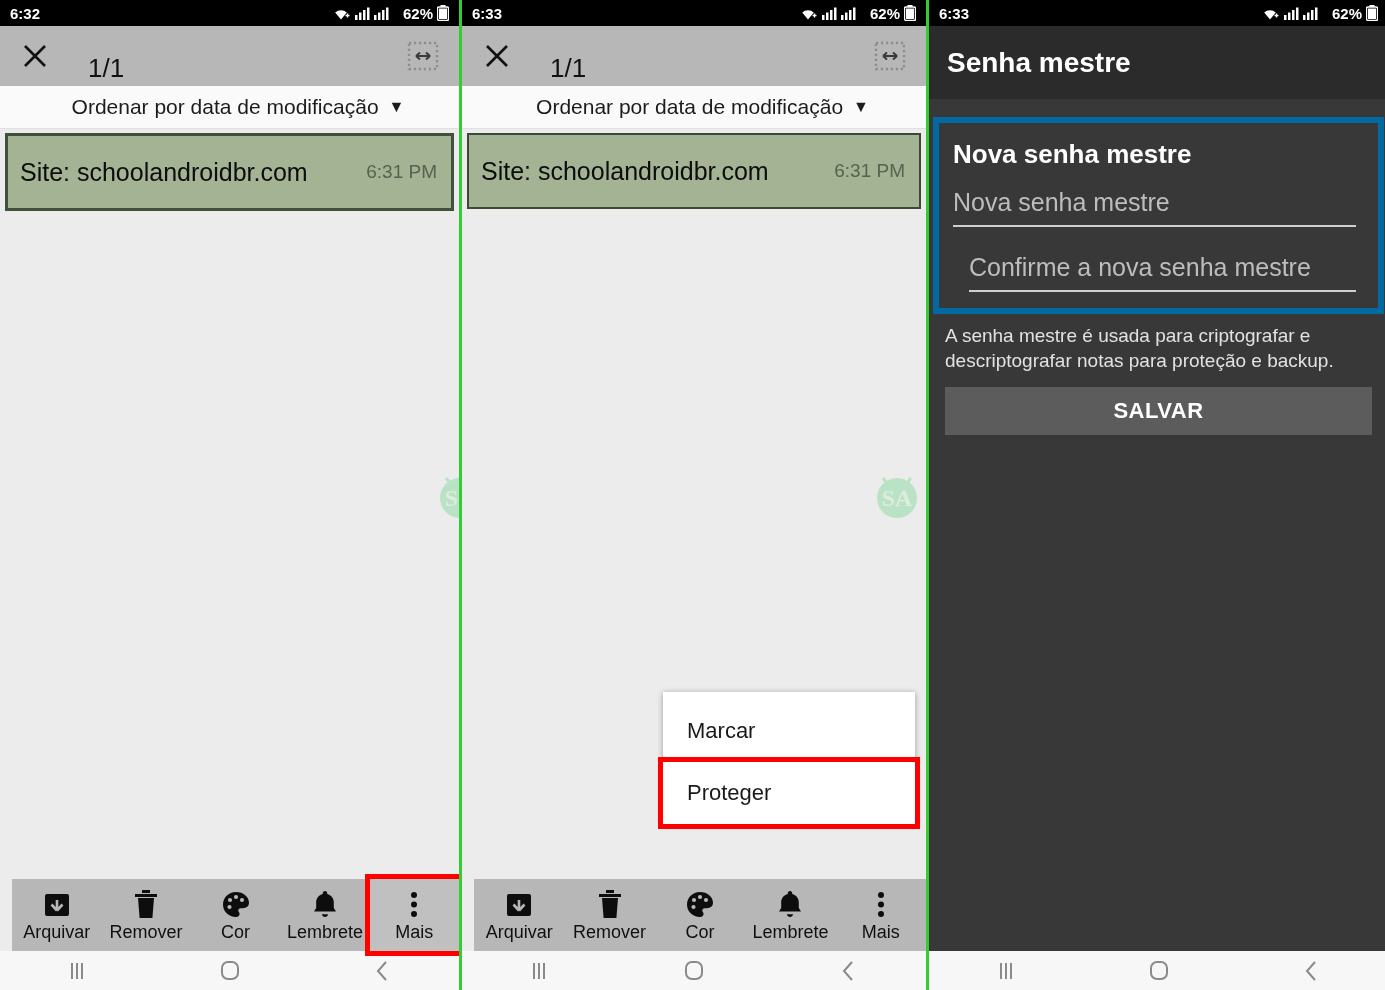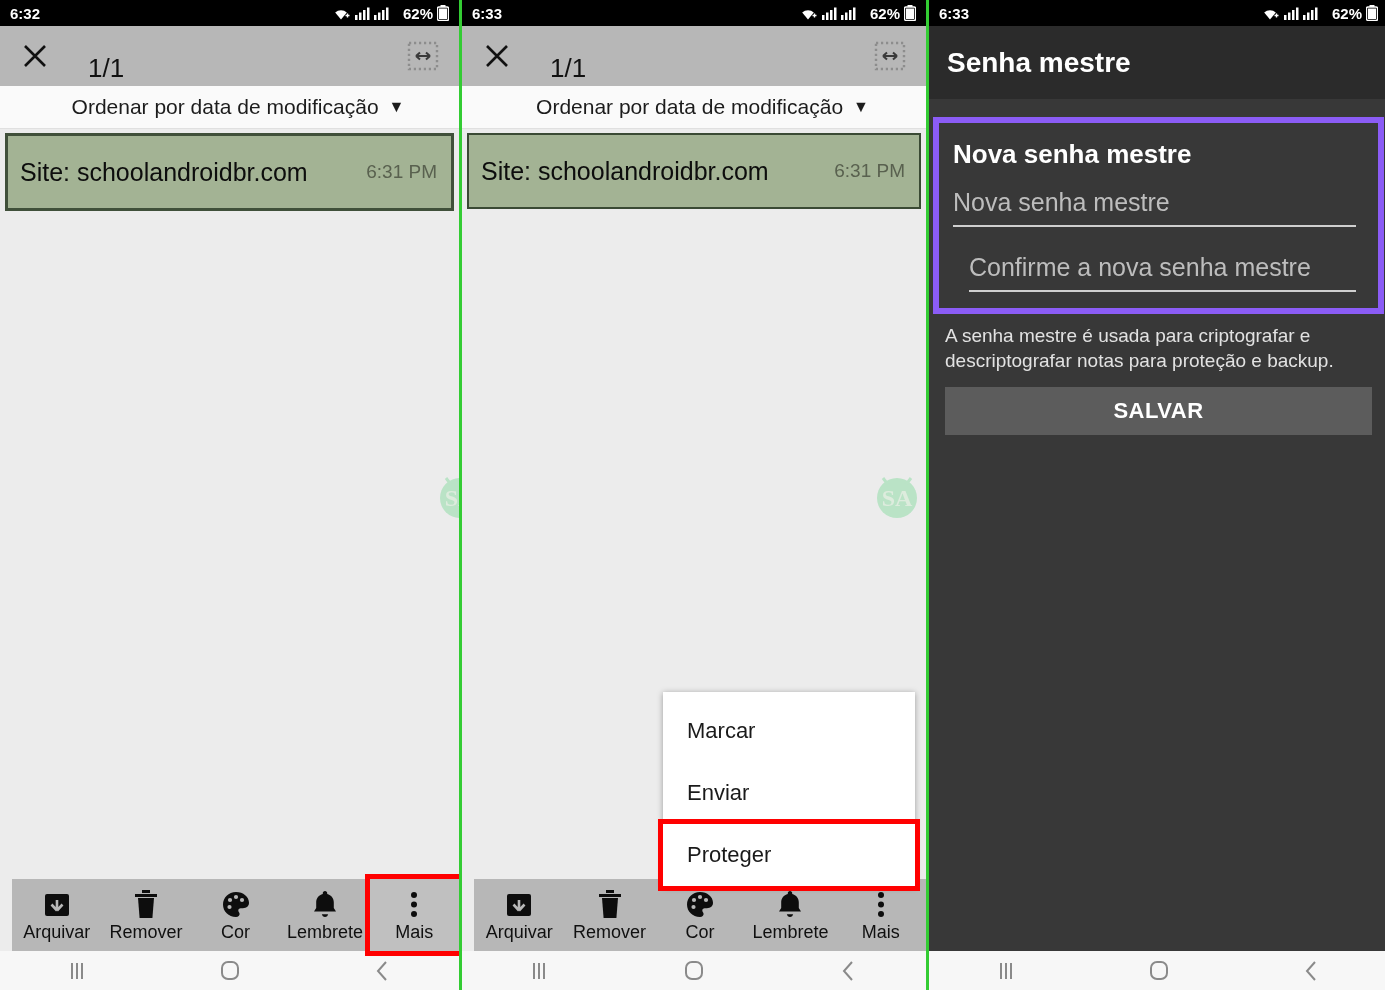--- a/index.html
+++ b/index.html
@@ -221,21 +221,21 @@
     font-weight: bold;
   }
   .dark-body {
     position: absolute;
     left: 0; right: 0;
     top: 99px; bottom: 39px;
     background: #383838;
   }
   .pw-group {
     margin: 18px 4px 0 4px;
-    border: 6px solid #8b5cf6;
+    border: 6px solid #0369a1;
     padding: 8px 22px 12px 14px;
     box-sizing: border-box;
     background: #383838;
   }
   .pw-heading {
     font-size: 26px;
     color: #ffffff;
     font-weight: bold;
     padding: 8px 0 18px 0;
   }
@@ -491,23 +491,20 @@
       <svg width="56" height="56" viewBox="0 0 56 56">
         <ellipse cx="28" cy="32" rx="20" ry="20" fill="#7fd99a"></ellipse>
         <path d="M14 12 l6 8 M42 12 l-6 8" stroke="#7fd99a" stroke-width="3" fill="none"></path>
         <text x="28" y="40" font-family="'Liberation Serif', serif" font-size="24" font-weight="bold" fill="#cdeccd" text-anchor="middle">SA</text>
       </svg>
     </span>
 
     <div class="popup">
       <div class="popup-item">
         <span>Marcar</span>
-      </div>
-      <div class="popup-item">
-        <span>Enviar</span>
       </div>
       <div class="popup-item hl">
         <span>Proteger</span>
       </div>
     </div>
 
     <div class="bottombar">
       <div class="tb-item">
         <span class="ic">
           <svg width="28" height="28" viewBox="0 0 28 28">

